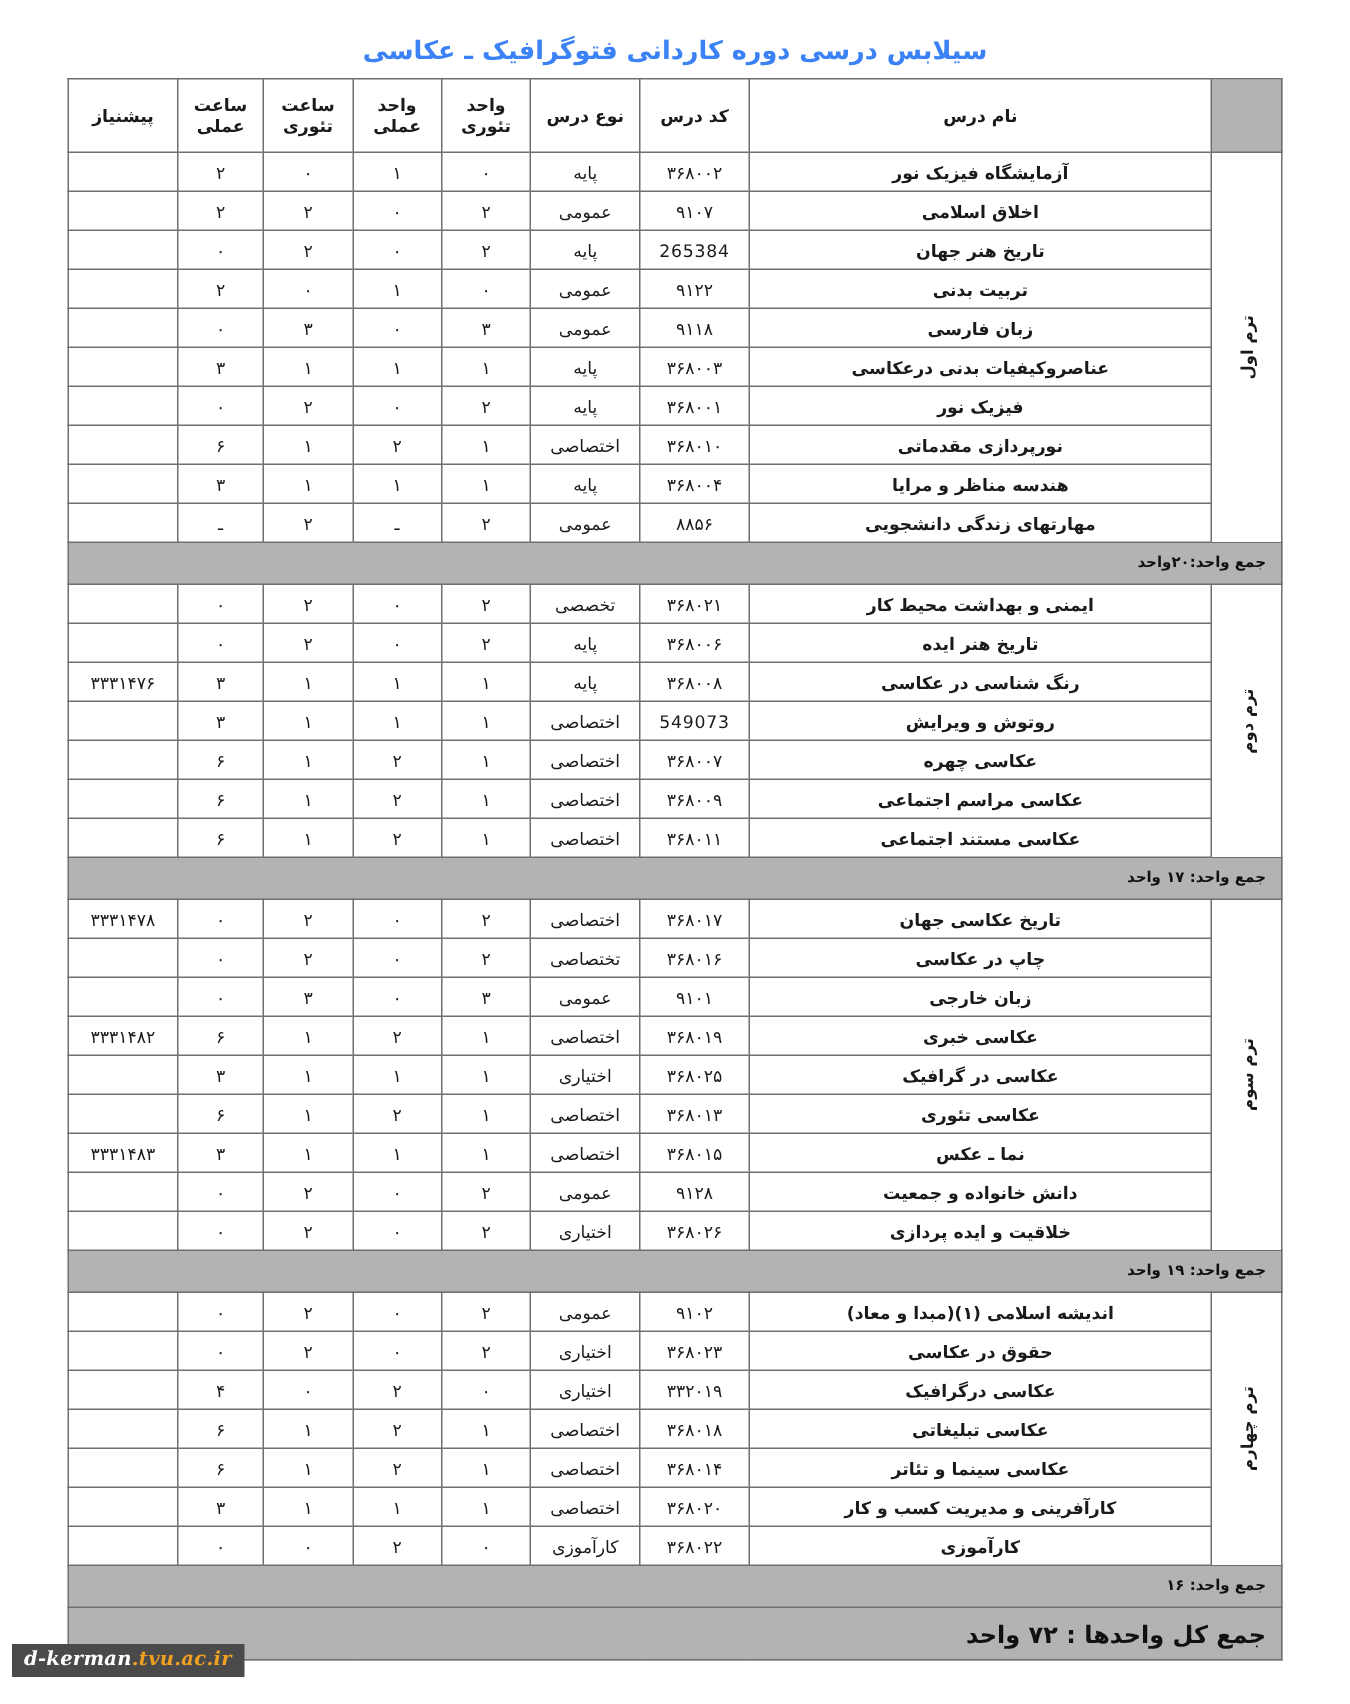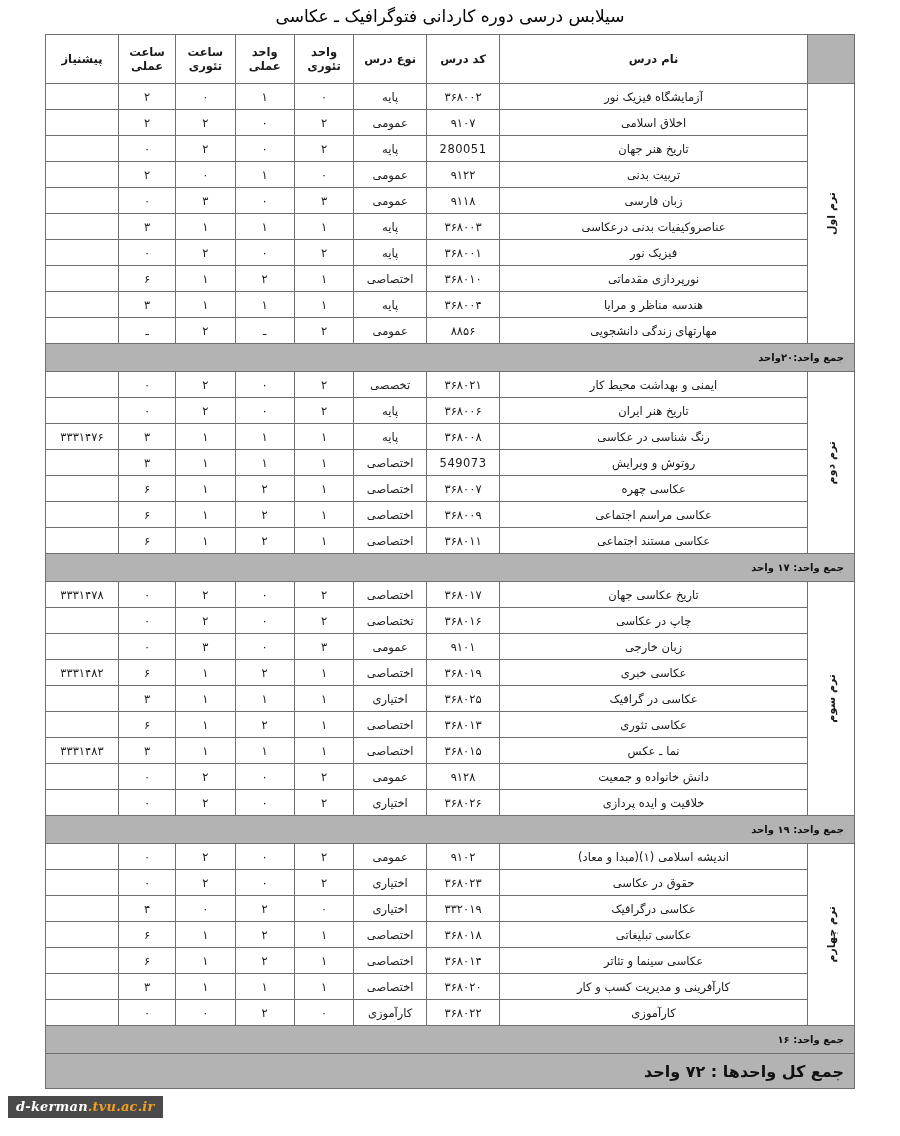--- a/index.html
+++ b/index.html
@@ -12,23 +12,23 @@
     overflow:hidden;
   }
   #page{
     position:relative;
     width:900px; height:1136px;
     box-sizing:border-box;
   }
   .doc-title{
     text-align:center;
     font-size:17px;
-    font-weight:normal;
-    color:#000000;
-    padding:6px 0 8px 0;
+    font-weight:bold;
+    color:#3b82f6;
+    padding:24px 0 8px 0;
     letter-spacing:0;
   }
   table.syllabus{
     border-collapse:collapse;
     width:810px;
     margin:0 auto;
     table-layout:fixed;
     direction:rtl;
   }
   table.syllabus td, table.syllabus th{
@@ -56,21 +56,21 @@
   col.c-code{width:70px;}
   col.c-type{width:70px;}
   col.c-ut{width:57px;}
   col.c-up{width:57px;}
   col.c-ht{width:57px;}
   col.c-hp{width:55px;}
   col.c-pre{width:70px;}
 
   tbody td{height:25px;}
   td.cname{
-    font-weight:normal;
+    font-weight:bold;
     font-size:13px;
     text-align:center;
     padding:0 8px;
     color:#111;
     margin-top:48px;
   }
   td.ccode{font-size:12px;letter-spacing:.5px;}
   td.ctype{font-size:11.5px;}
   td.cnum{font-size:12.5px;}
   td.cpre{font-size:11.5px;letter-spacing:.3px;}
@@ -189,21 +189,21 @@
           <td class="ccode">۹۱۰۷</td>
           <td class="ctype">عمومی</td>
           <td class="cnum">۲</td>
           <td class="cnum">۰</td>
           <td class="cnum">۲</td>
           <td class="cnum">۲</td>
           <td class="cpre"></td>
         </tr>
         <tr>
           <td class="cname">تاریخ هنر جهان</td>
-          <td class="ccode">280051</td>
+          <td class="ccode">265384</td>
           <td class="ctype">پایه</td>
           <td class="cnum">۲</td>
           <td class="cnum">۰</td>
           <td class="cnum">۲</td>
           <td class="cnum">۰</td>
           <td class="cpre"></td>
         </tr>
         <tr>
           <td class="cname">تربیت بدنی</td>
           <td class="ccode">۹۱۲۲</td>
@@ -284,21 +284,21 @@
           <td class="cname">ایمنی و بهداشت محیط کار</td>
           <td class="ccode">۳۶۸۰۲۱</td>
           <td class="ctype">تخصصی</td>
           <td class="cnum">۲</td>
           <td class="cnum">۰</td>
           <td class="cnum">۲</td>
           <td class="cnum">۰</td>
           <td class="cpre"></td>
         </tr>
         <tr>
-          <td class="cname">تاریخ هنر ایران</td>
+          <td class="cname">تاریخ هنر ایده</td>
           <td class="ccode">۳۶۸۰۰۶</td>
           <td class="ctype">پایه</td>
           <td class="cnum">۲</td>
           <td class="cnum">۰</td>
           <td class="cnum">۲</td>
           <td class="cnum">۰</td>
           <td class="cpre"></td>
         </tr>
         <tr>
           <td class="cname">رنگ شناسی در عکاسی</td>

